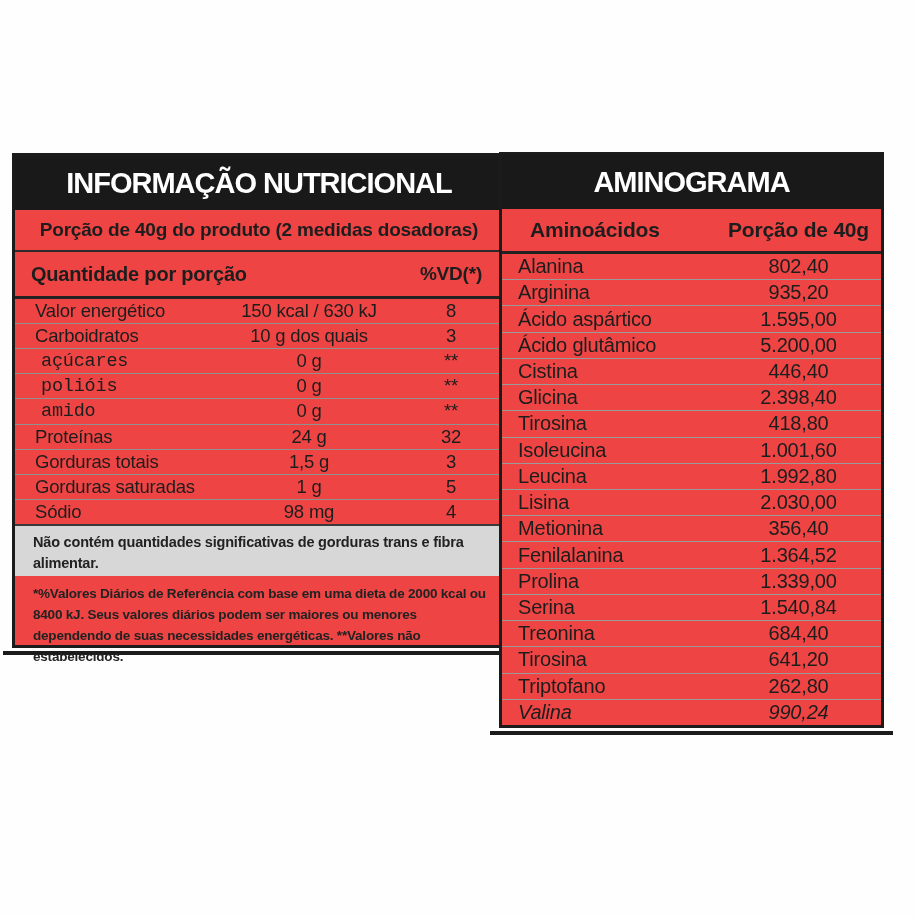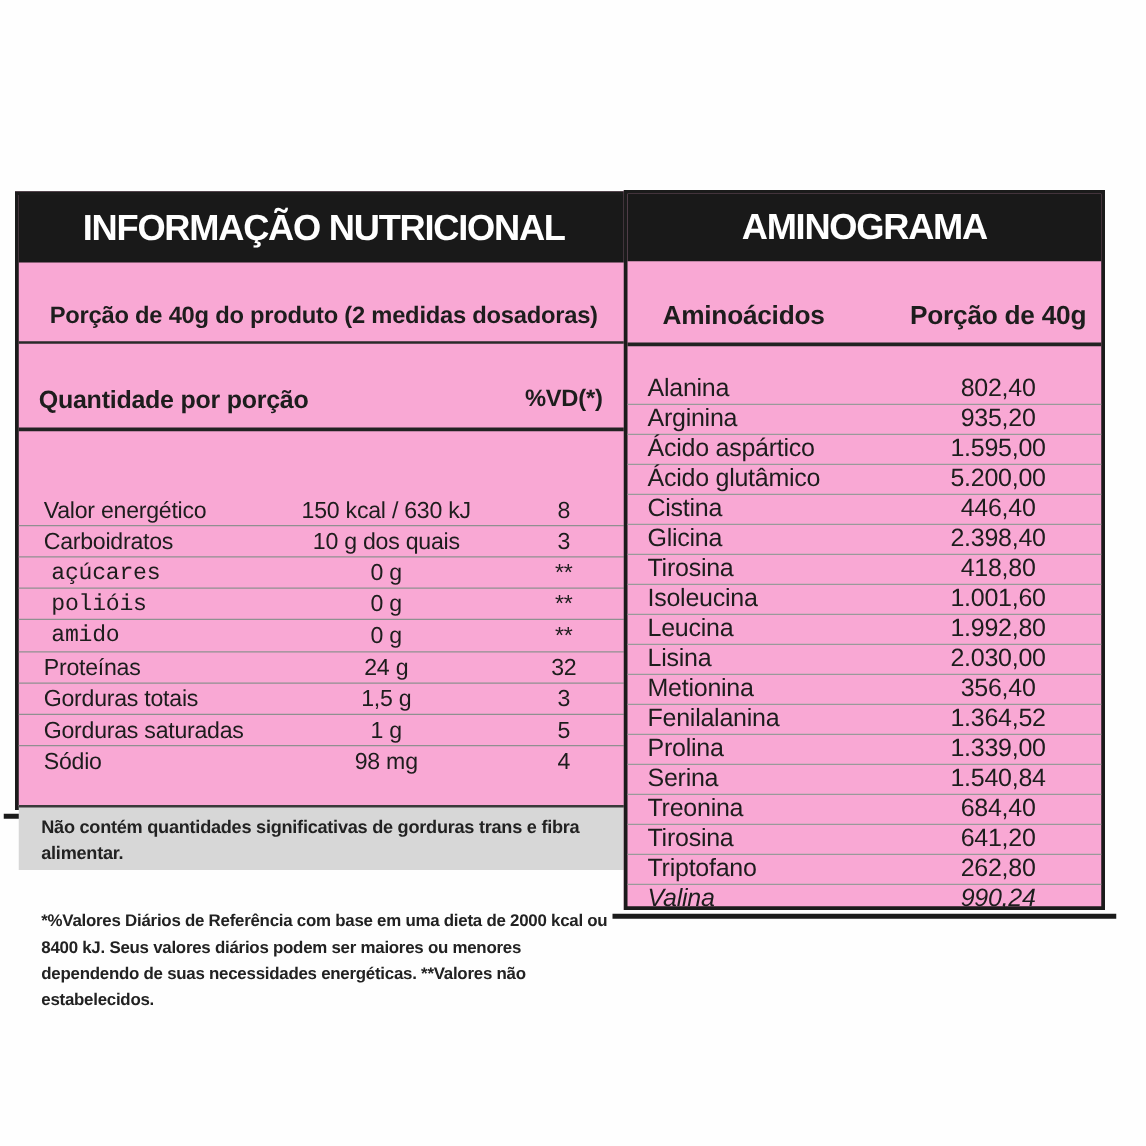--- a/index.html
+++ b/index.html
@@ -2,36 +2,36 @@
 <html><head>
 <meta charset="utf-8">
 <style>
   html,body{margin:0;padding:0;background:#ffffff;}
   .canvas{
     position:relative;width:917px;height:917px;background:#fefefe;overflow:hidden;
     font-family:"Liberation Sans",sans-serif;color:#1d1d1d;letter-spacing:-0.2px;
   }
   
   .label-wrap{position:absolute;border-bottom:4px solid #1b1b1b;padding-bottom:3px;}
-  .label{border:3px solid #1b1b1b;background:#f9a8d4;margin:0 auto;display:flex;flex-direction:column;box-sizing:border-box;gap:23px;}
+  .label{border:3px solid #1b1b1b;background:#ef4444;margin:0 auto;display:flex;flex-direction:column;box-sizing:border-box;}
   .title-band{background:#191919;color:#fff;display:flex;align-items:center;justify-content:center;}
   .title-band span{font-weight:700;font-size:29px;letter-spacing:-1px;white-space:nowrap;}
   
   .wrap-left{left:3px;top:153px;width:512px;}
   .label-nutri{width:494px;height:495px;}
   .label-nutri .title-band{height:54px;flex:0 0 54px;}
   .portion-row{
     flex:0 0 40px;display:flex;align-items:center;justify-content:center;
     font-weight:700;font-size:19px;border-bottom:2px solid #2a2a2a;white-space:nowrap;
   }
   .nutri-grid{display:grid;grid-template-columns:1fr 180px 104px;align-items:center;}
   .cols-header{flex:0 0 44px;border-bottom:3px solid #222;height:44px;}
   .cols-header .qcol{grid-column:1 / 3;padding-left:16px;font-weight:700;font-size:20px;}
   .cols-header .vdcol{text-align:center;font-weight:700;font-size:19px;}
-  .nutri-rows{flex:0 0 225px;display:flex;flex-direction:column;margin-top:28px;}
+  .nutri-rows{flex:0 0 225px;display:flex;flex-direction:column;}
   .nutri-row{flex:1;border-bottom:1px solid #909090;}
   .nutri-row:last-child{border-bottom:none;}
   .nutri-row .nname{padding-left:20px;font-size:18.5px;white-space:nowrap;}
   .nutri-row.indent .nname{padding-left:26px;font-family:Liberation Mono, monospace;}
   .nutri-row .nqty{text-align:center;font-size:18.5px;white-space:nowrap;}
   .nutri-row .ndv{text-align:center;font-size:18.5px;}
   .note-box{
     flex:0 0 52px;background:#d7d7d7;border-top:2px solid #3a3a3a;
     padding:6px 16px 0 18px;box-sizing:border-box;
     font-weight:700;font-size:14.5px;line-height:1.42;color:#222;

